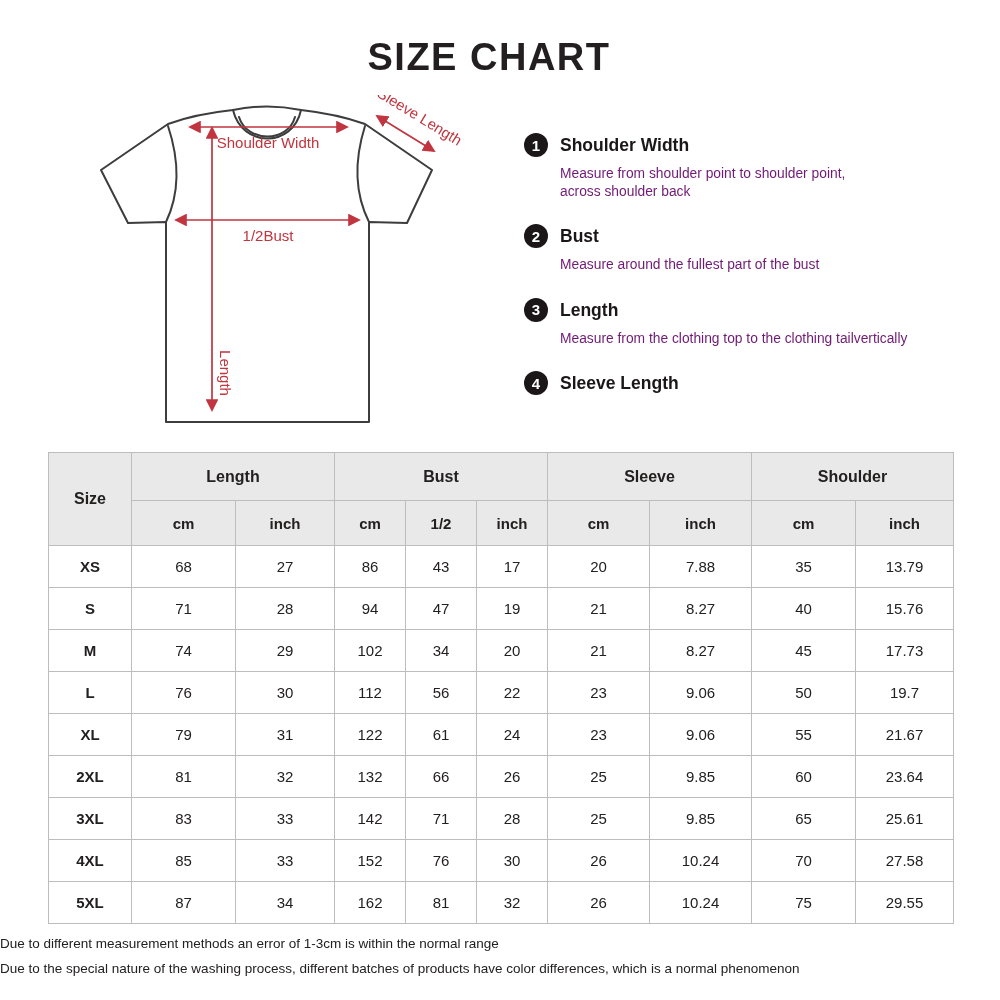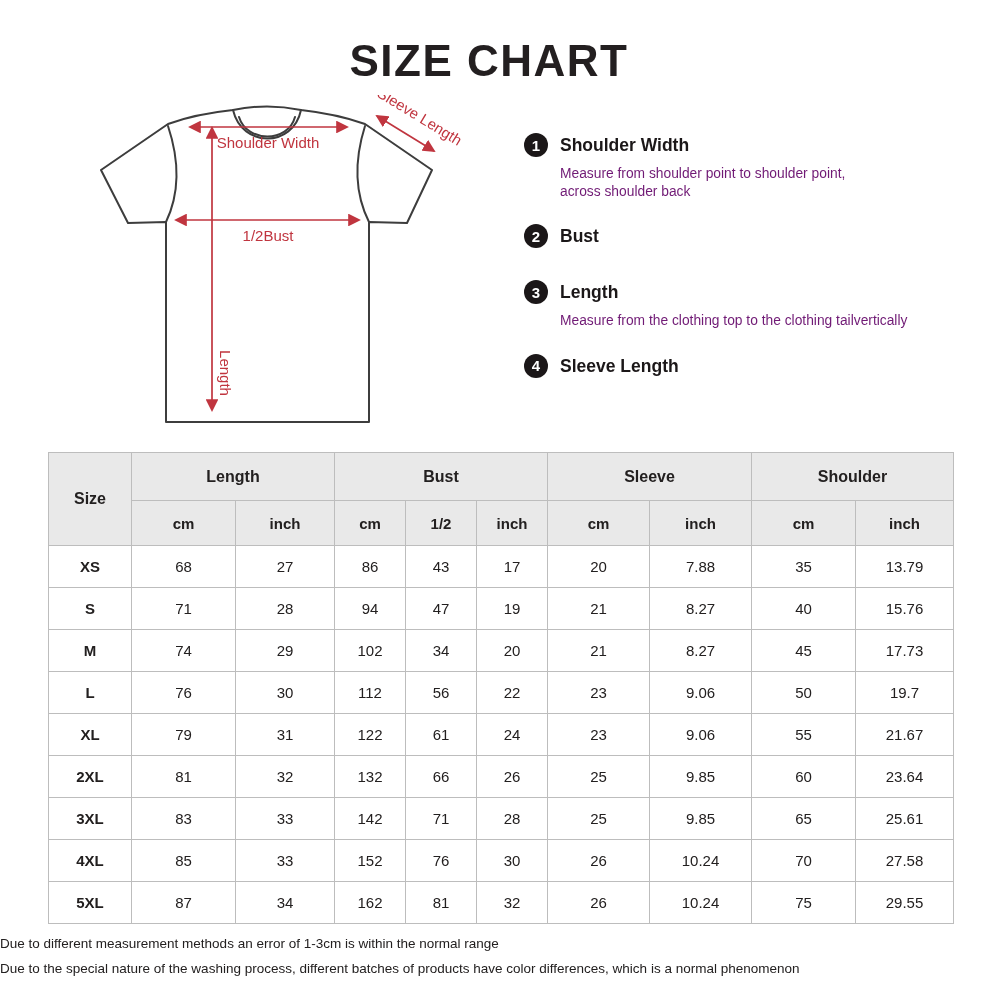--- a/index.html
+++ b/index.html
@@ -3,21 +3,21 @@
 <meta charset="utf-8">
 <style>
   html,body{margin:0;padding:0;}
   body{
     width:1000px;height:1000px;position:relative;background:#ffffff;
     font-family:"Liberation Sans", sans-serif;color:#232020;overflow:hidden;
   }
   
   .title{
     position:absolute;top:36px;left:0;width:978px;text-align:center;
-    font-size:44px;font-weight:800;letter-spacing:1.5px;color:#231f20;
+    font-size:38px;font-weight:800;letter-spacing:1.5px;color:#231f20;
   }
   
   .diagram{position:absolute;left:85px;top:95px;width:380px;height:345px;}
   
   .instructions{position:absolute;left:524px;top:133px;width:440px;}
   .inst{display:flex;gap:12px;margin-bottom:24px;}
   .badge{
     flex:none;width:24px;height:24px;border-radius:50%;background:#1b1718;color:#fff;
     font-size:15px;font-weight:bold;display:flex;align-items:center;justify-content:center;
   }
@@ -83,20 +83,21 @@
     <div>
       <div class="inst-title">Shoulder Width</div>
       <div class="inst-line">Measure from shoulder point to shoulder point,</div>
       <div class="inst-line">across shoulder back</div>
     </div>
   </div>
   <div class="inst">
     <div class="badge">2</div>
     <div>
       <div class="inst-title">Bust</div>
+      <div class="inst-line">Measure around the fullest part of the bust</div>
     </div>
   </div>
   <div class="inst">
     <div class="badge">3</div>
     <div>
       <div class="inst-title">Length</div>
       <div class="inst-line">Measure from the clothing top to the clothing tailvertically</div>
     </div>
   </div>
   <div class="inst">

